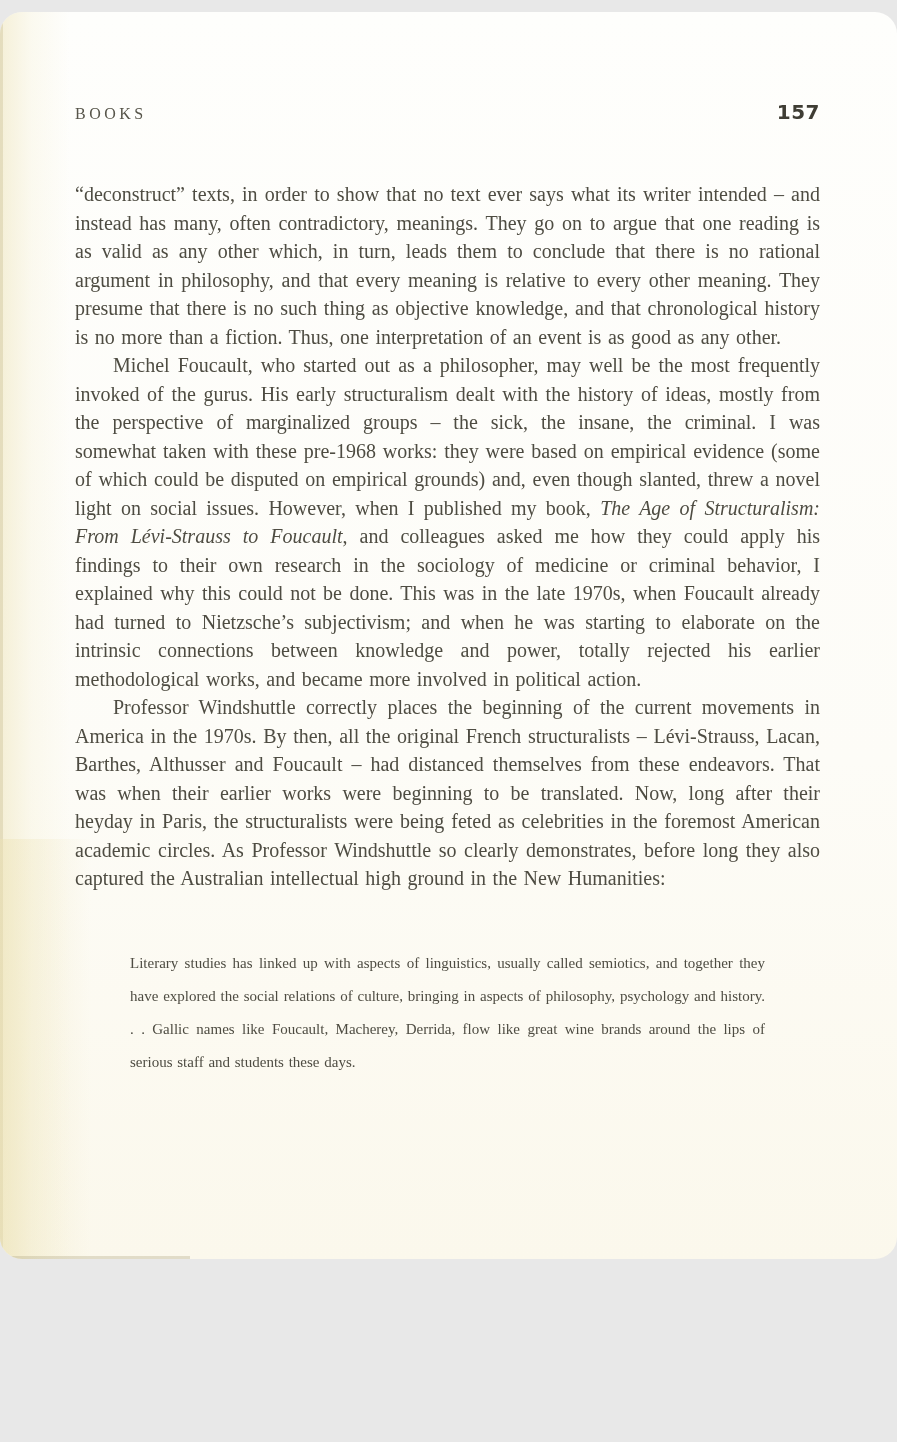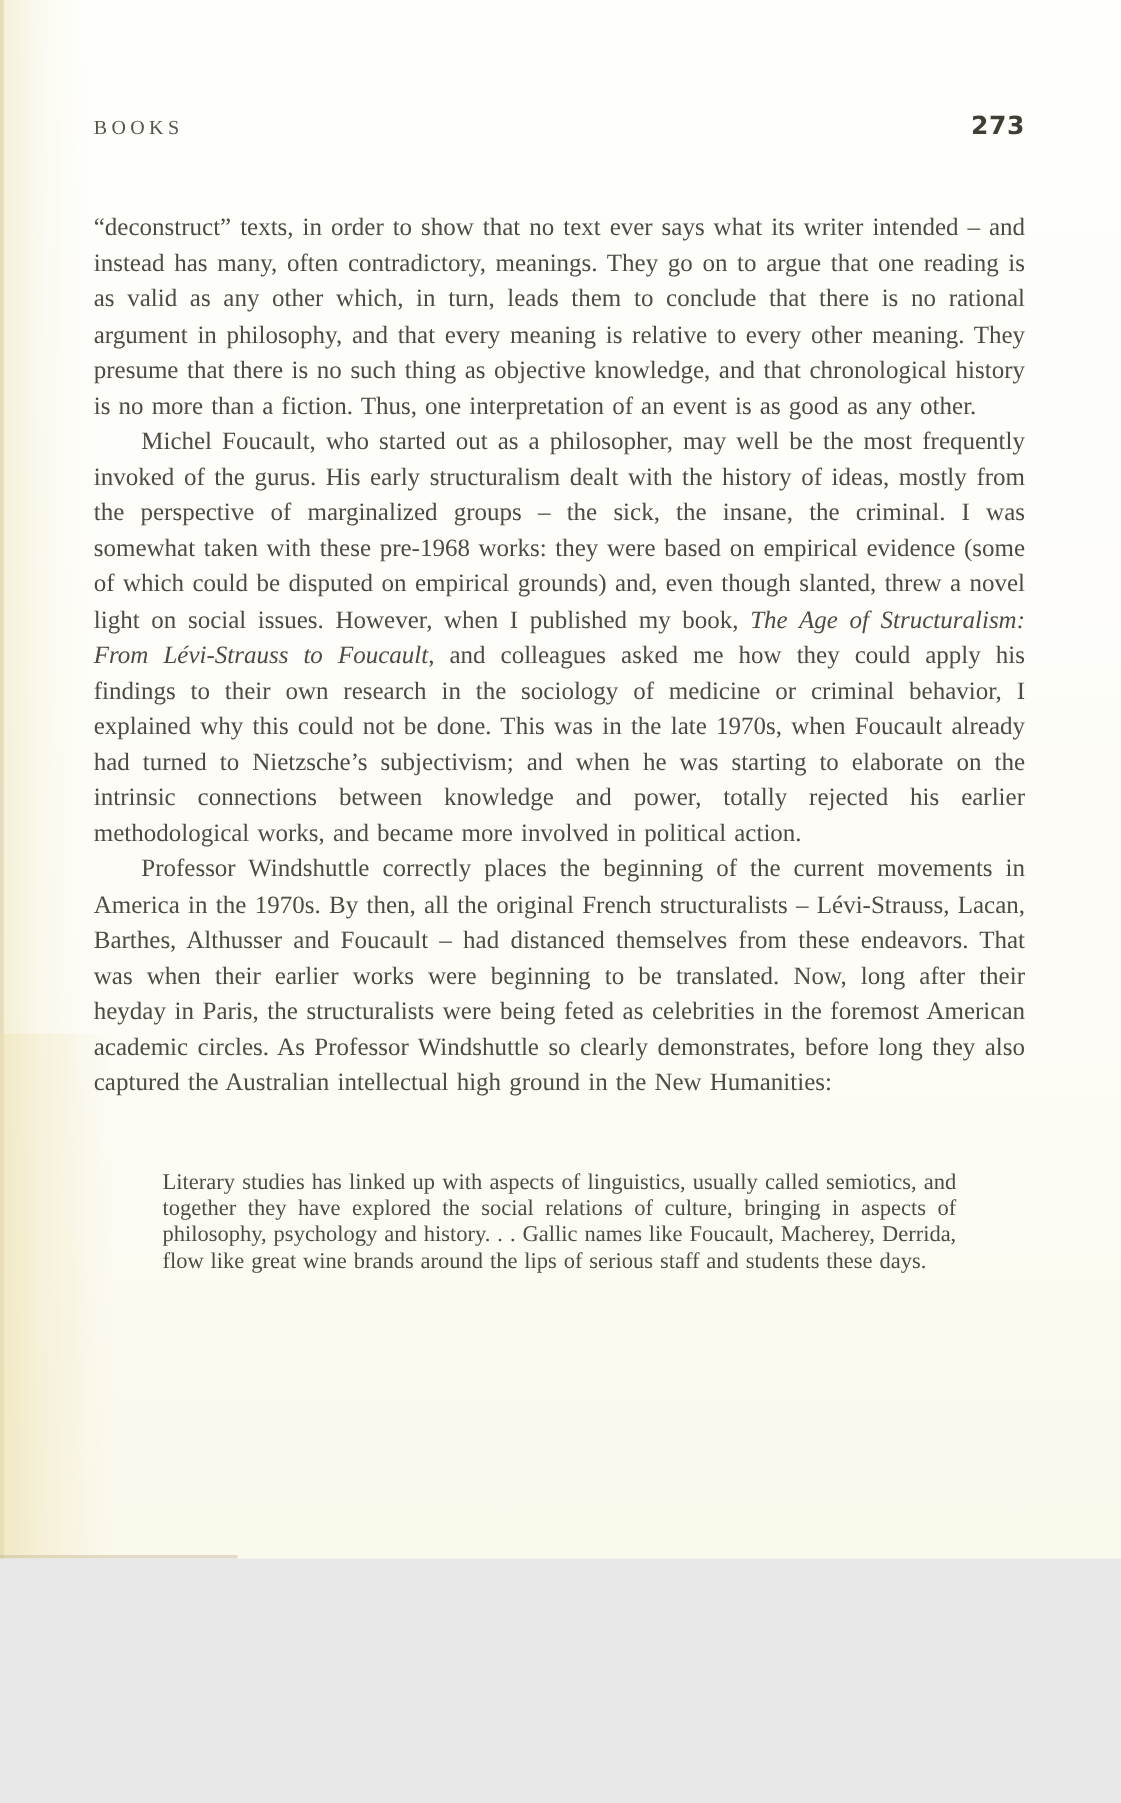--- a/index.html
+++ b/index.html
@@ -3,24 +3,25 @@
 <meta charset="utf-8">
 <style>
   * { margin: 0; padding: 0; box-sizing: border-box; }
   html, body { background: #e8e8e8; }
   body { font-family: "Liberation Serif", "DejaVu Serif", serif; }
 
   .page {
     position: relative;
     width: 897px;
     height: 1247px;
-    margin: 0 auto;
+    margin: 12px auto;
     background: linear-gradient(180deg, #fefefc 0%, #fdfcf7 60%, #fbf8ec 100%);
     overflow: hidden;
     color: #4e4c42;
+    border-radius: 22px;
   }
 
   
   .edge-left {
     position: absolute; left: 0; top: 0; bottom: 0; width: 70px;
     background: linear-gradient(90deg, rgba(240,232,196,0.65) 0%, rgba(246,241,216,0.35) 45%, rgba(250,248,238,0) 100%);
     pointer-events: none;
   }
   .edge-left-line {
     position: absolute; left: 0; top: 0; bottom: 0; width: 3px;
@@ -66,40 +67,40 @@
     font-size: 20px;
     line-height: 28.5px;
     text-align: justify;
     word-spacing: 1.5px;
   }
   .body-text p { margin: 0; }
   .body-text p.indent { text-indent: 38px; }
 
   blockquote.pull-quote {
     margin: 54px 55px 48px 55px;
-    font-size: 18px;
-    line-height: 21px;
+    font-size: 15px;
+    line-height: 33px;
     text-align: justify;
     word-spacing: 1px;
   }
 </style>
 </head>
 <body>
 
 <div class="page">
   <div class="edge-left"></div>
   <div class="edge-left-line"></div>
   <div class="edge-corner"></div>
   <div class="edge-bottom"></div>
 
   <div class="inner">
 
     <div class="page-header">
       <span class="section-heading">BOOKS</span>
-      <span class="page-number">273</span>
+      <span class="page-number">157</span>
     </div>
 
     <div class="body-text">
 
       <p><span>“deconstruct” texts, in order to show that no text ever says what its writer intended – and instead has many, often contradictory, meanings. They go on to argue that one reading is as valid as any other which, in turn, leads them to conclude that there is no rational argument in philosophy, and that every meaning is relative to every other meaning. They presume that there is no such thing as objective knowledge, and that chronological history is no more than a fiction. Thus, one interpretation of an event is as good as any other.</span></p>
 
       <p class="indent"><span>Michel Foucault, who started out as a philosopher, may well be the most frequently invoked of the gurus. His early structuralism dealt with the history of ideas, mostly from the perspective of marginalized groups – the sick, the insane, the criminal. I was somewhat taken with these pre-1968 works: they were based on empirical evidence (some of which could be disputed on empirical grounds) and, even though slanted, threw a novel light on social issues. However, when I published my book, </span><i>The Age of Structuralism: From Lévi-Strauss to Foucault</i><span>, and colleagues asked me how they could apply his findings to their own research in the sociology of medicine or criminal behavior, I explained why this could not be done. This was in the late 1970s, when Foucault already had turned to Nietzsche’s subjectivism; and when he was starting to elaborate on the intrinsic connections between knowledge and power, totally rejected his earlier methodological works, and became more involved in political action.</span></p>
 
       <p class="indent"><span>Professor Windshuttle correctly places the beginning of the current movements in America in the 1970s. By then, all the original French structuralists – Lévi-Strauss, Lacan, Barthes, Althusser and Foucault – had distanced themselves from these endeavors. That was when their earlier works were beginning to be translated. Now, long after their heyday in Paris, the structuralists were being feted as celebrities in the foremost American academic circles. As Professor Windshuttle so clearly demonstrates, before long they also captured the Australian intellectual high ground in the New Humanities:</span></p>
 

